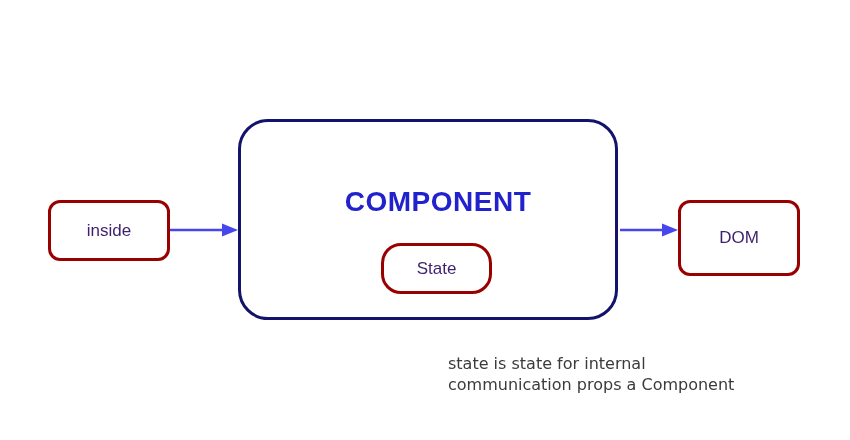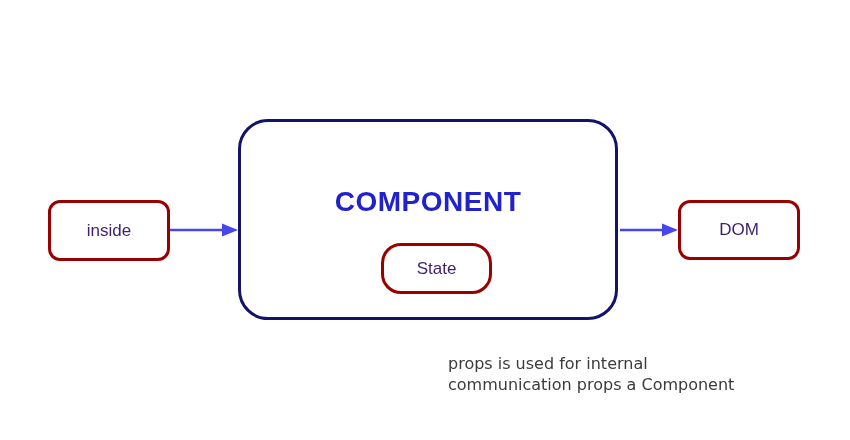--- a/index.html
+++ b/index.html
@@ -32,41 +32,42 @@
   .props-node {
     left: 48px;
     top: 200px;
     width: 122px;
     height: 61px;
   }
   .dom-node {
     left: 678px;
     top: 200px;
     width: 122px;
-    height: 60px;
+    height: 76px;
   }
   .component-node {
     left: 238px;
     top: 119px;
     width: 380px;
     height: 201px;
     border: 3px solid #13136b;
     border-radius: 30px;
     background: #ffffff;
   }
   .component-title {
     position: absolute;
     left: 0;
     top: 64px;
     width: 100%;
     text-align: center;
     font-size: 28px;
     font-weight: bold;
     color: #2222cc;
     letter-spacing: 0.5px;
+    padding-left: 10px;
   }
   .state-node {
     left: 140px;
     top: 121px;
     width: 111px;
     height: 51px;
     border: 3px solid #990000;
     border-radius: 20px;
     color: #3d1f6e;
     font-size: 17px;
@@ -129,17 +130,17 @@
       <line x1="0" y1="10" x2="44" y2="10" stroke="#4646ec" stroke-width="2.4"></line>
       <polygon points="42,3.5 58,10 42,16.5" fill="#4646ec"></polygon>
     </svg>
   </div>
 
   <div class="node red-node dom-node">
     <span>DOM</span>
   </div>
 
   <div class="caption">
-    <div>props is used for internal</div>
+    <div>state is state for internal</div>
     <div>communication props a Component</div>
   </div>
 
 </div>
 
 </body></html>

